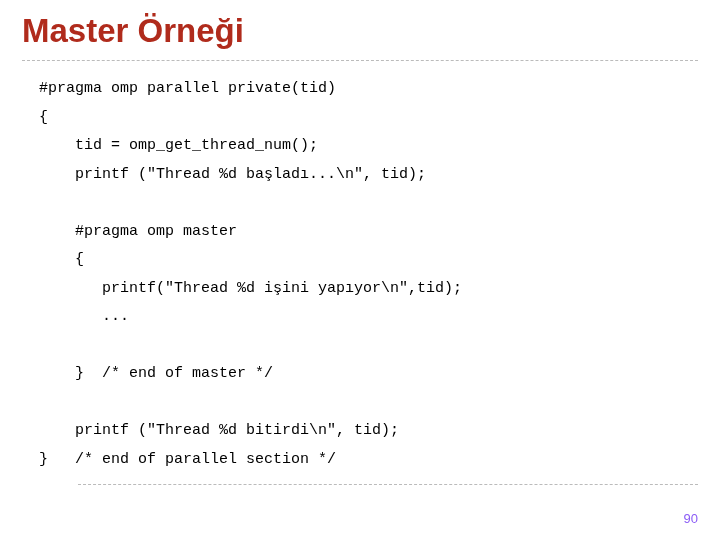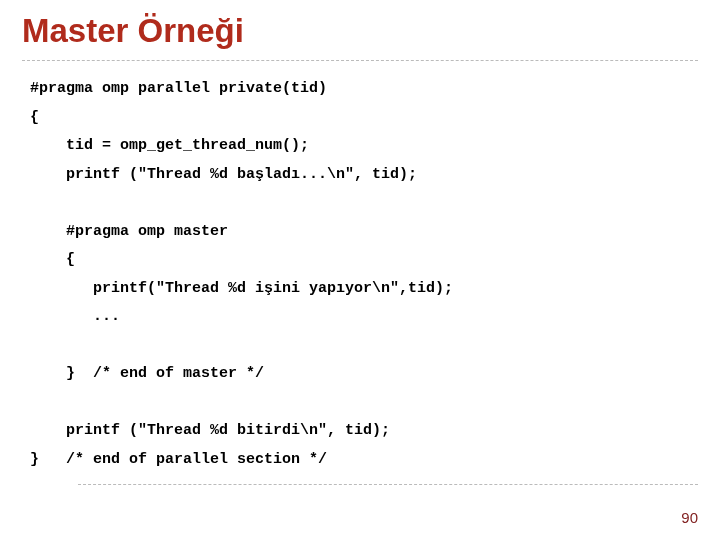--- a/index.html
+++ b/index.html
@@ -19,37 +19,37 @@
     font-family: Arial, sans-serif;
   }
   .hr-top {
     margin: 0 22px 14px 22px;
     border: none;
     border-top: 1px dashed #bbb;
   }
   .code {
     font-family: "Courier New", monospace;
     font-size: 15px;
-    font-weight: bold;
+    font-weight: normal;
     color: #000;
     line-height: 1.9;
-    padding-left: 30px;
+    padding-left: 39px;
     white-space: pre;
   }
   .hr-bottom {
     margin: 10px 22px 0 78px;
     border: none;
     border-top: 1px dashed #bbb;
   }
   .pagenum {
     position: absolute;
     right: 22px;
     bottom: 14px;
-    font-size: 15px;
-    color: #7f1d1d;
+    font-size: 13px;
+    color: #8b5cf6;
     font-family: Arial, sans-serif;
   }
 </style>
 </head>
 <body>
 
 <div class="title">Master Örneği</div>
 <hr class="hr-top">
 <div class="code">#pragma omp parallel private(tid) 
 {

